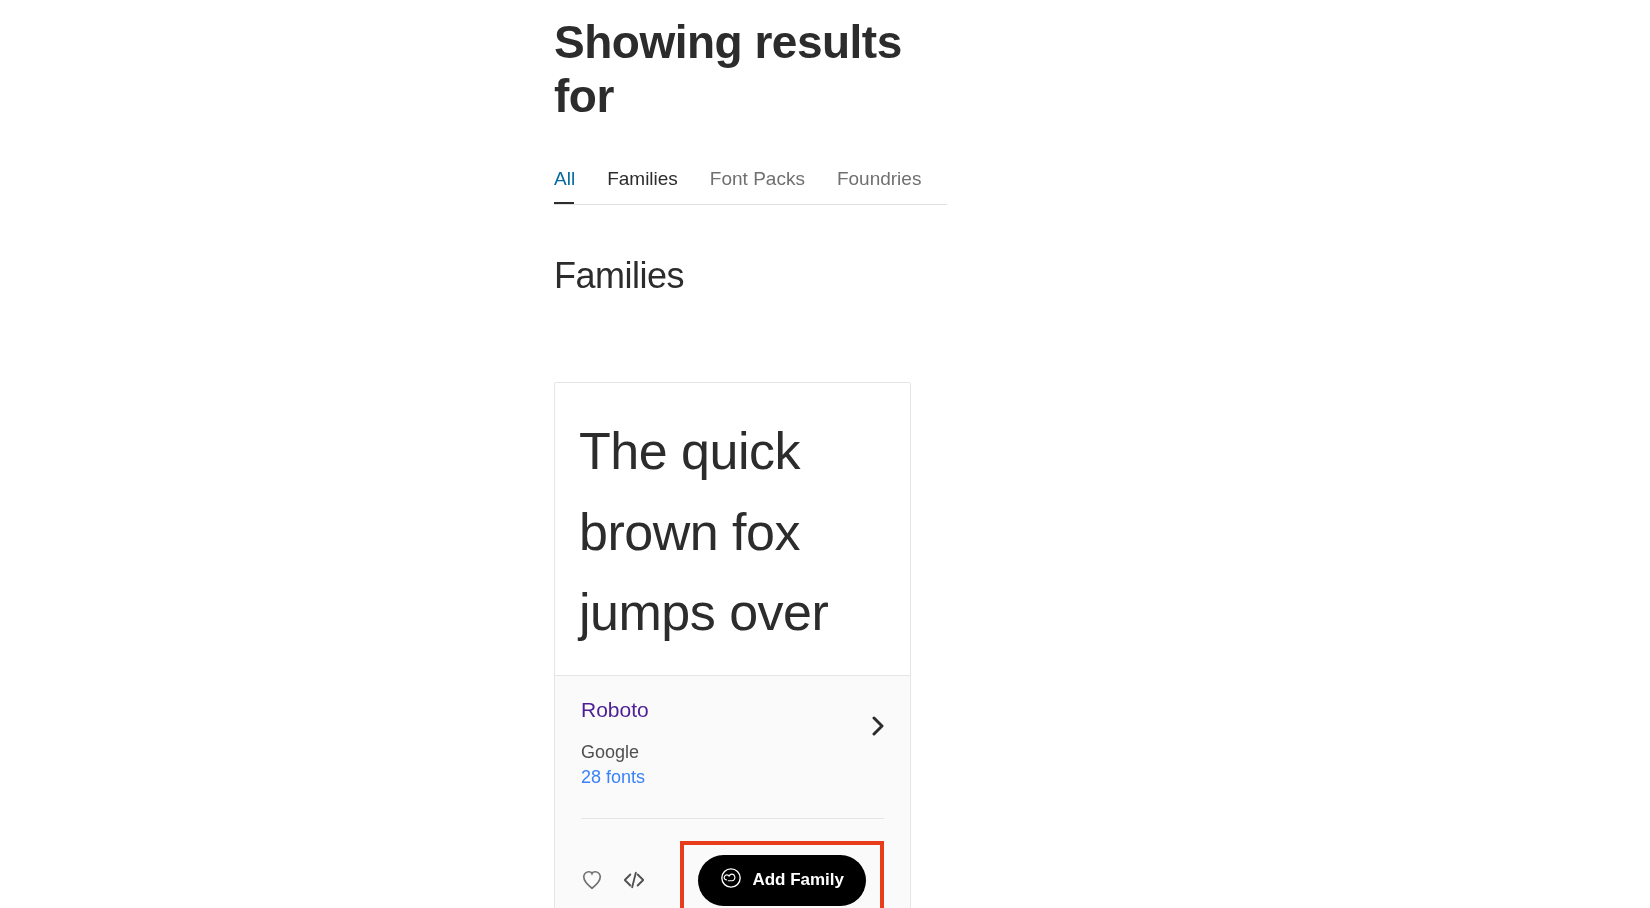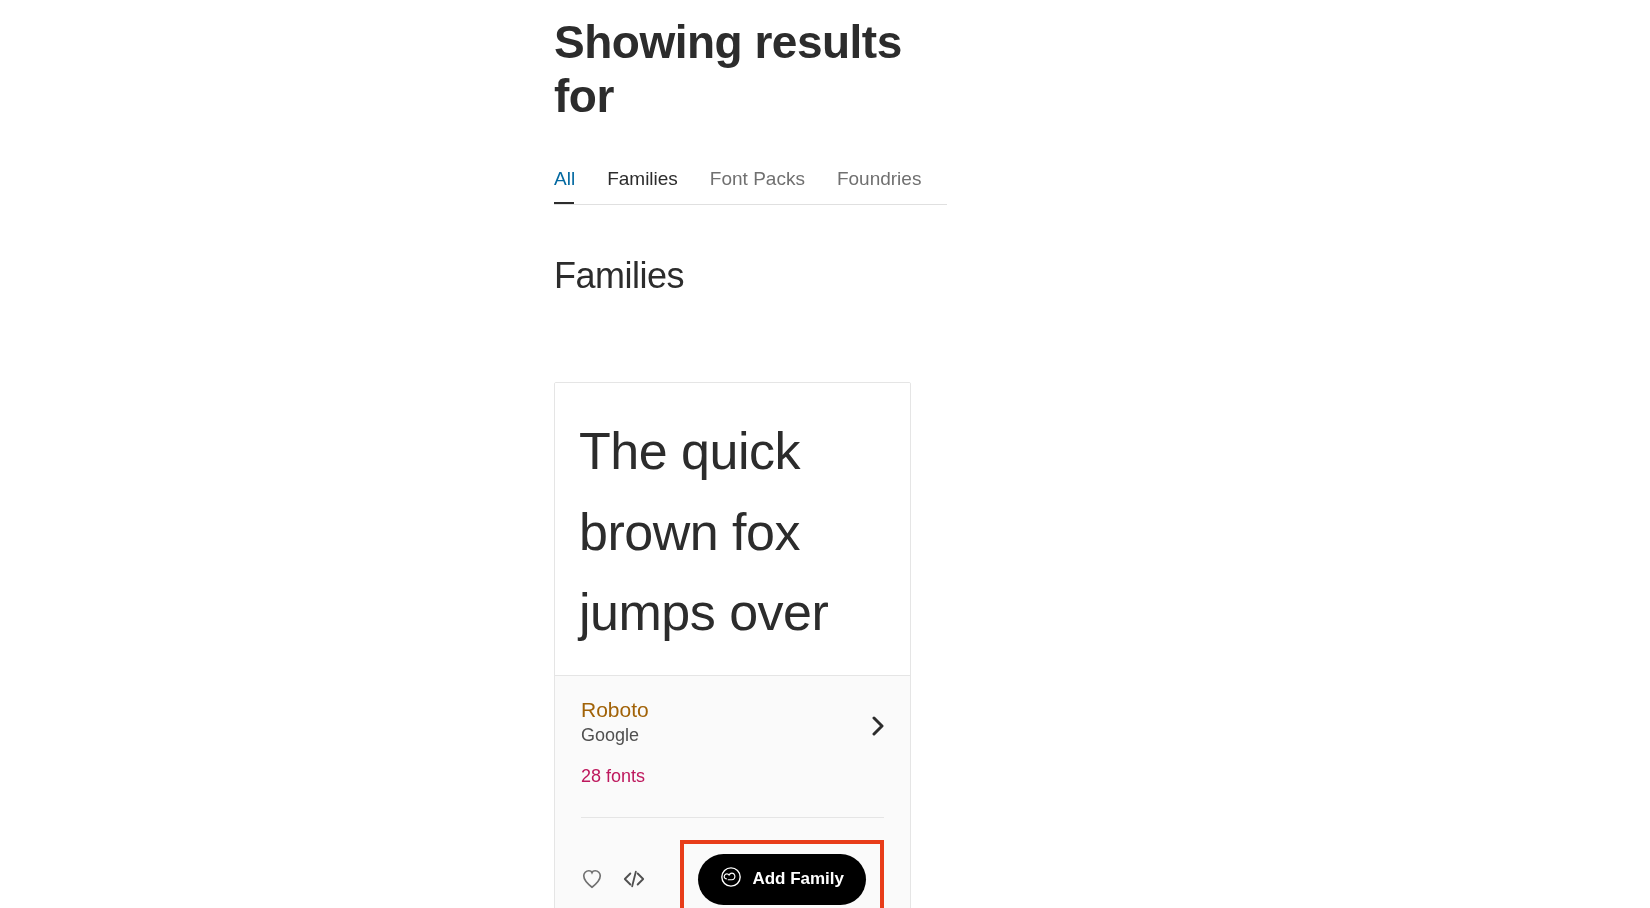--- a/index.html
+++ b/index.html
@@ -110,33 +110,33 @@
       margin-bottom: 30px;
     }
     
     .meta-info {
       flex: 1;
     }
     
     .family-name {
       font-size: 21px;
       font-weight: 400;
-      color: #a16207;
-      margin-bottom: 3px;
+      color: #4c1d95;
+      margin-bottom: 20px;
     }
     
     .foundry-name {
       font-size: 18px;
       color: #505050;
-      margin-bottom: 20px;
+      margin-bottom: 4px;
     }
     
     .font-count {
       font-size: 18px;
-      color: #be185d;
+      color: #3b82f6;
     }
     
     .chevron {
       cursor: pointer;
       padding-top: 18px;
     }
     
     .chevron svg {
       width: 12px;
       height: 20px;

